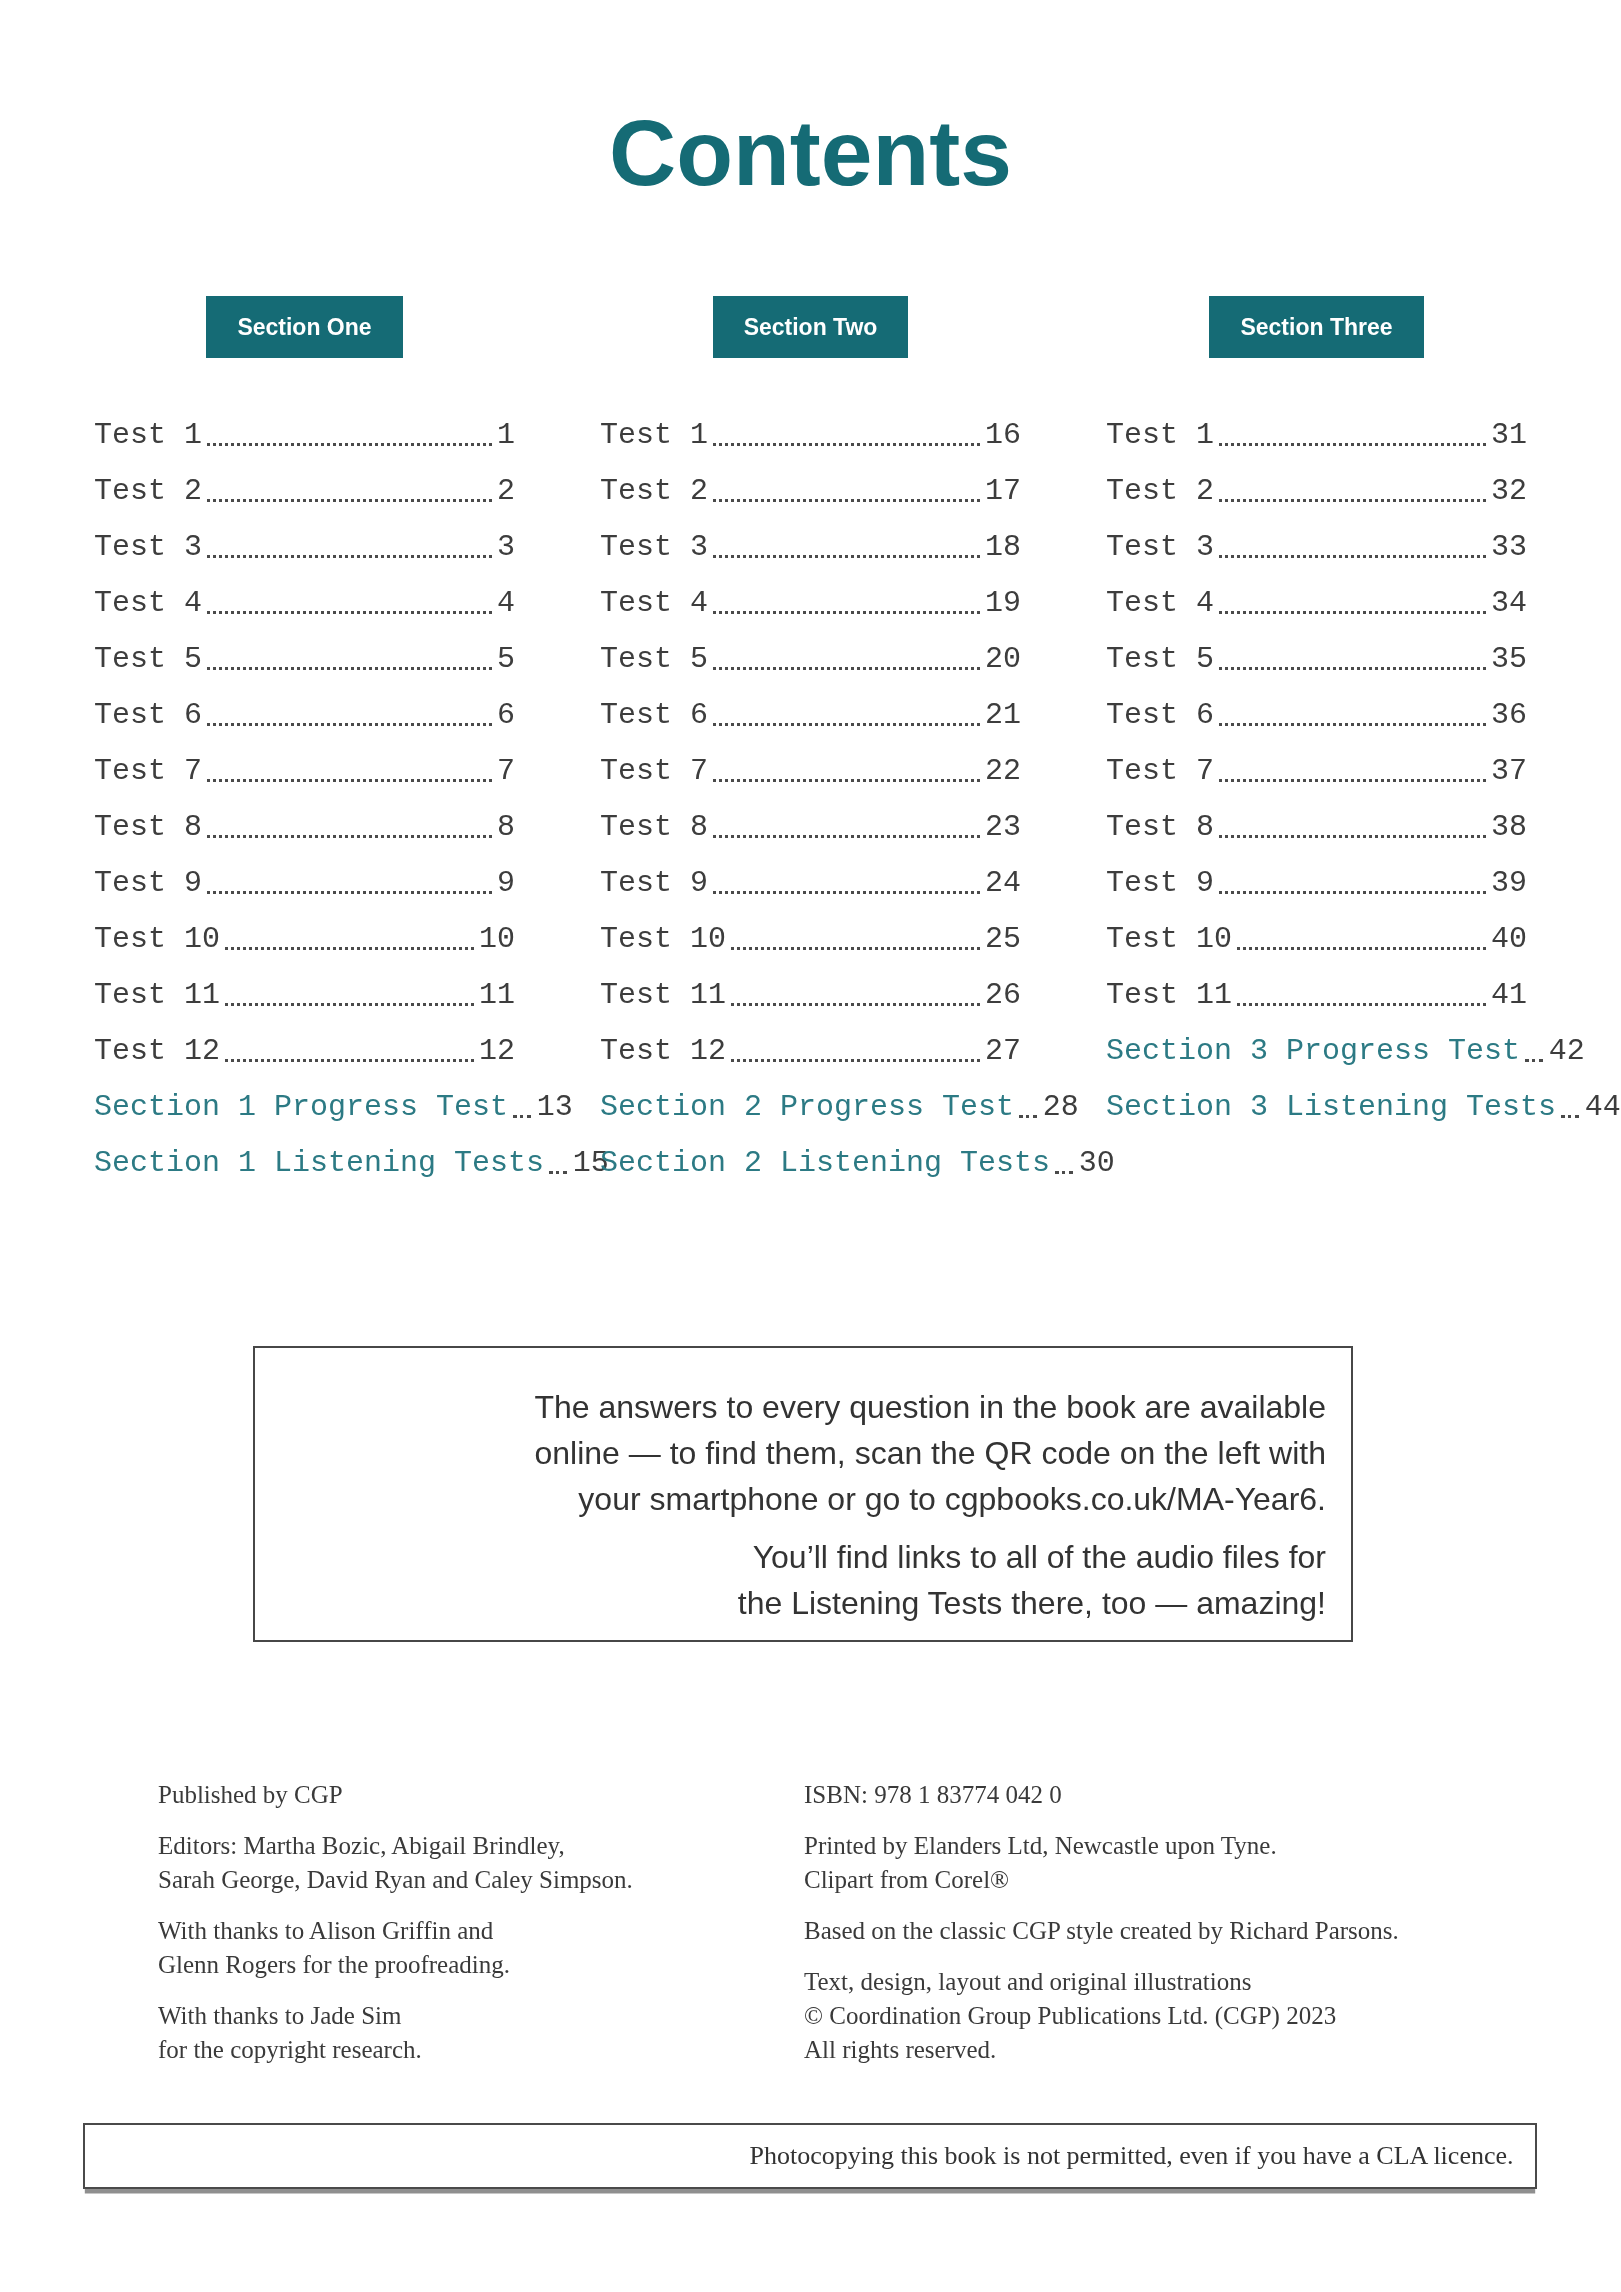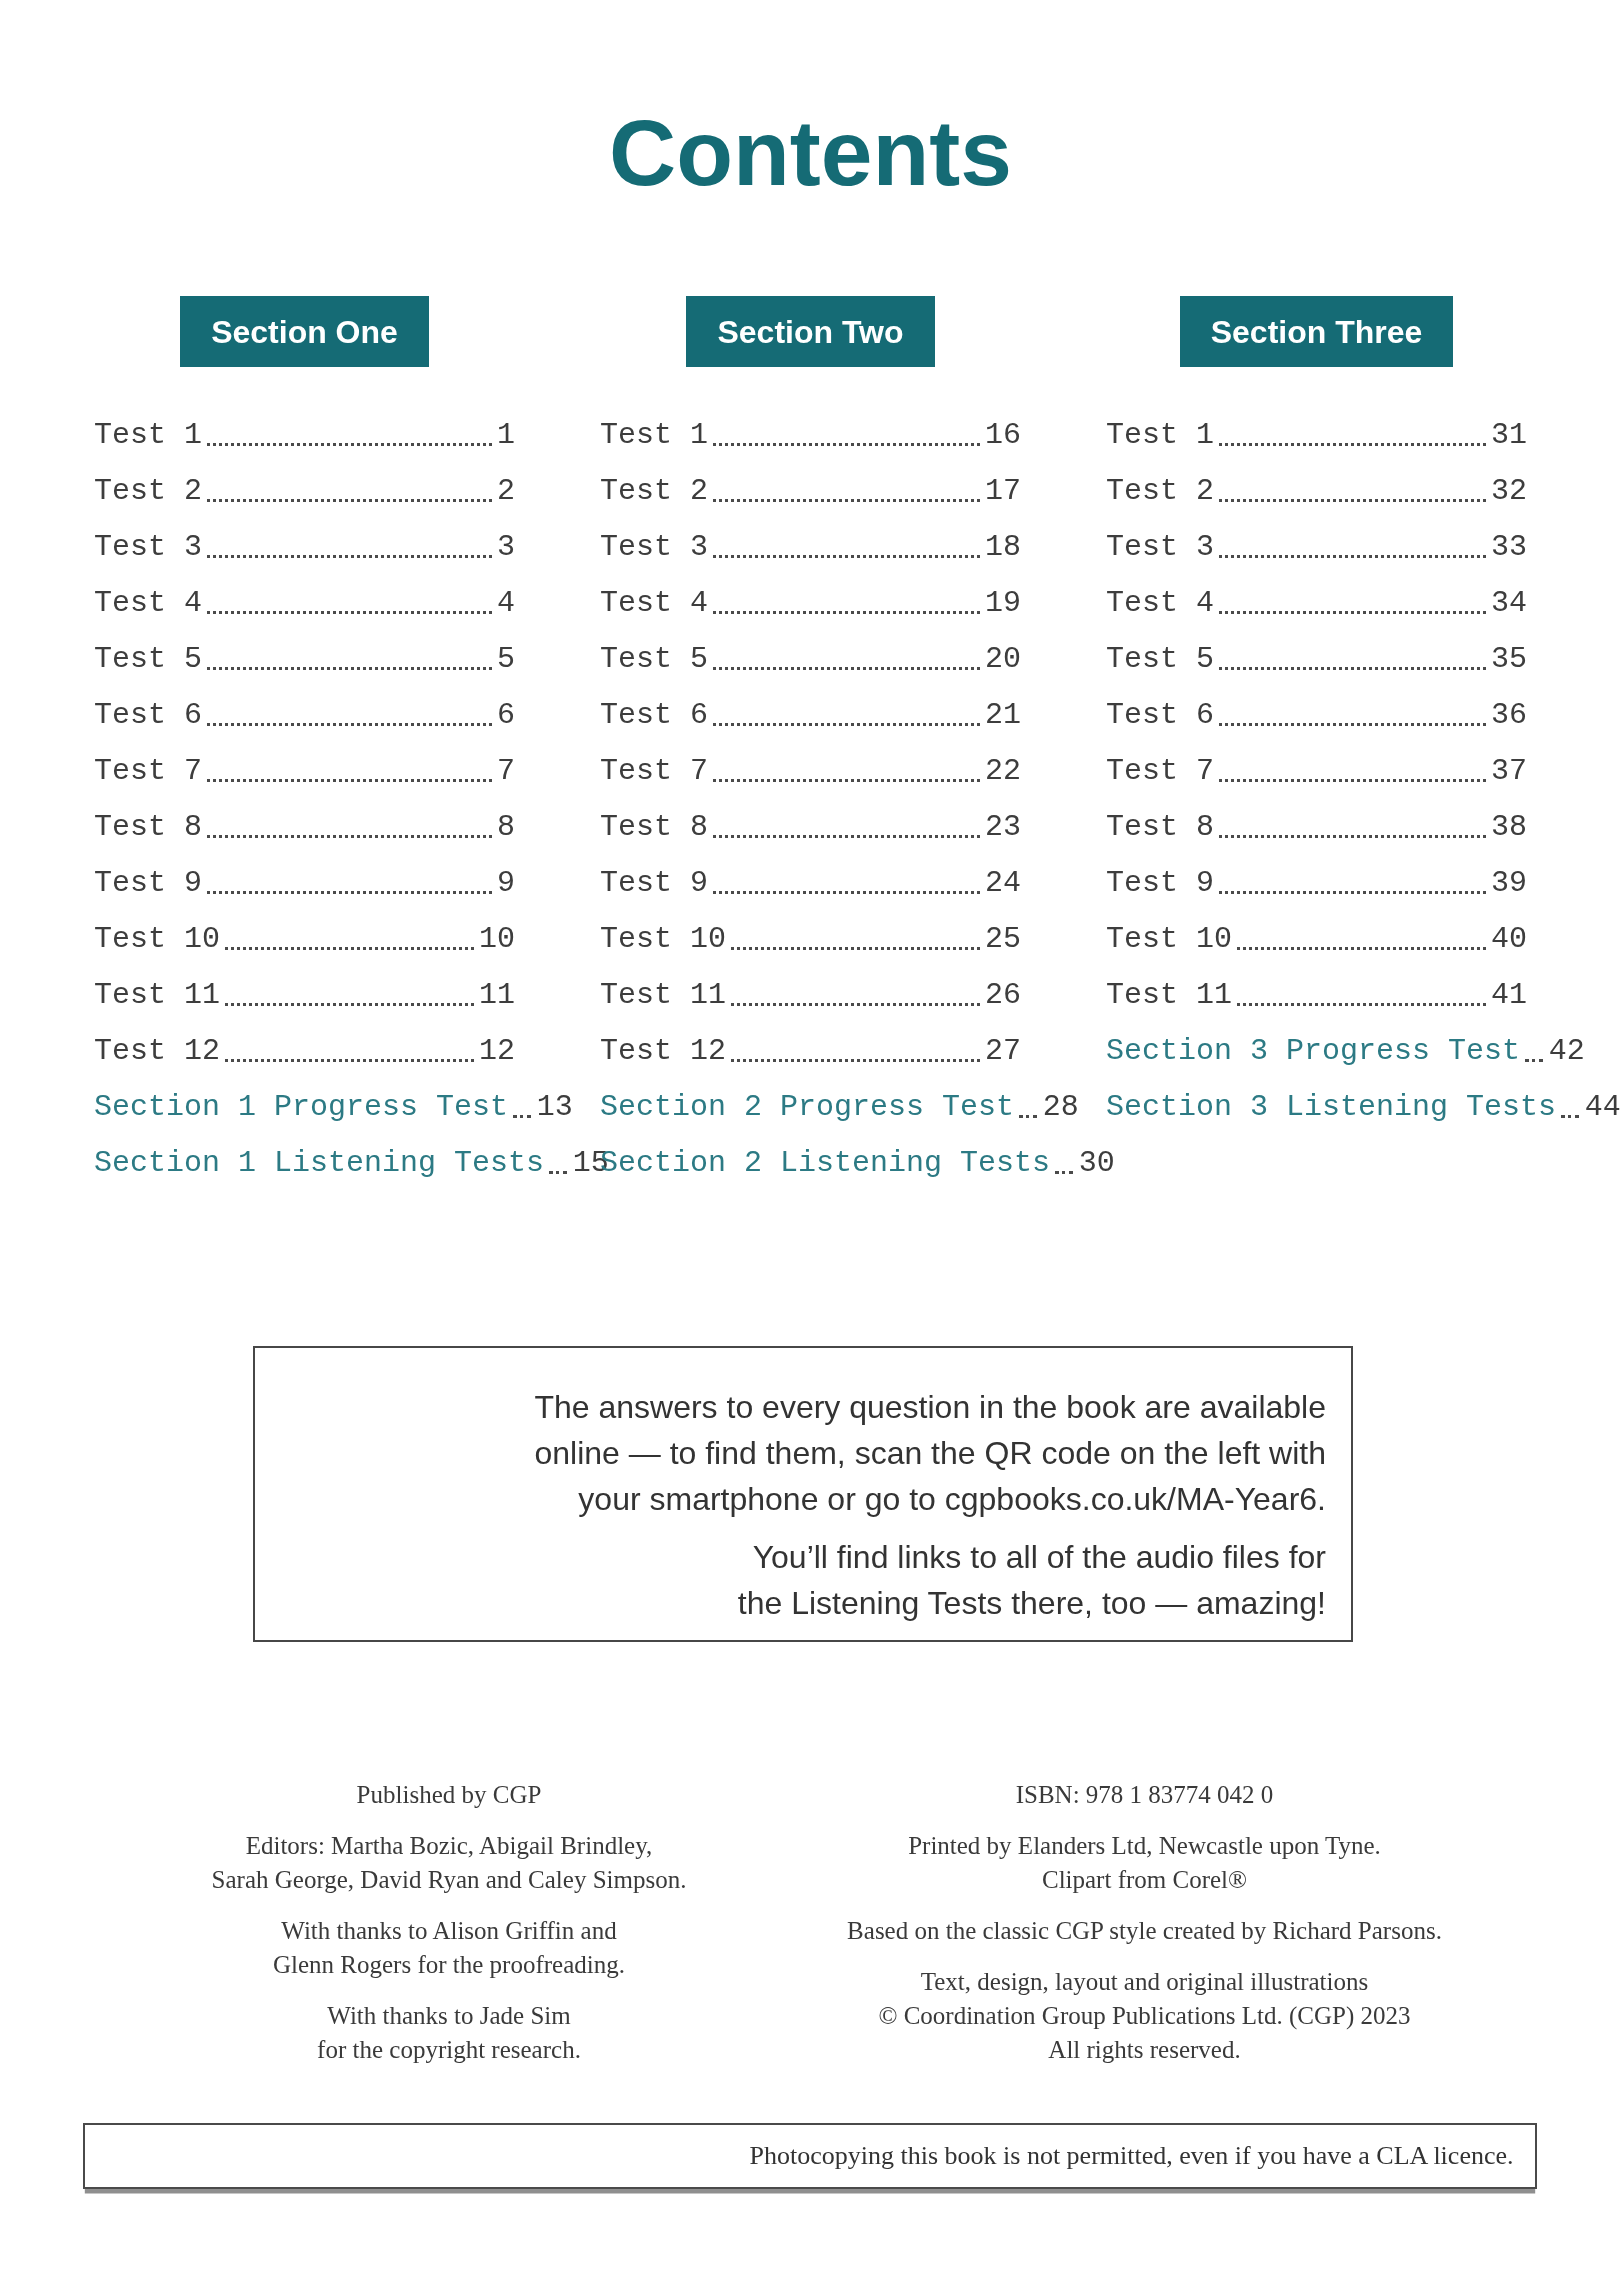--- a/index.html
+++ b/index.html
@@ -31,21 +31,21 @@
   }
   .toc-column{min-width:0;}
   .col-header-wrap{
     text-align:center;height:72px;margin-bottom:39px;
   }
   .col-header{
     display:inline-block;
     background:var(--teal);
     color:#ffffff;
     font-weight:bold;
-    font-size:32px;
+    font-size:23px;
     line-height:1;
     padding:19.7px 31px;
   }
   .toc-entry{
     display:flex;align-items:center;
     height:56px;
     font-size:30px;
     color:var(--ink);
     font-family:Liberation Mono, monospace;
   }
@@ -73,21 +73,20 @@
     position:absolute;left:245px;top:36px;right:25px;
     font-size:32px;line-height:46px;color:#333333;
   }
   .answers-text .para{margin:0 0 11.6px 0;text-align:right;}
   .answers-text .para:last-child{margin-bottom:0;}
   .imprint-left,.imprint-right{
     position:absolute;top:1778px;
     font-family:"Liberation Serif", serif;
     font-size:25px;line-height:34px;
     color:var(--serif-ink);
-    text-align:center;
   }
   .imprint-left{left:158px;width:582px;}
   .imprint-right{left:804px;width:681px;}
   .imprint-para{margin:0 0 17px 0;}
   .footer-box{
     position:absolute;
     left:83px;top:2123px;width:1454px;
     border:2.7px solid #4a4a4a;
     box-shadow:0 6.3px 0 -1.8px #8f8f8f;
     padding:11.6px 21.5px 13.4px 21.5px;

